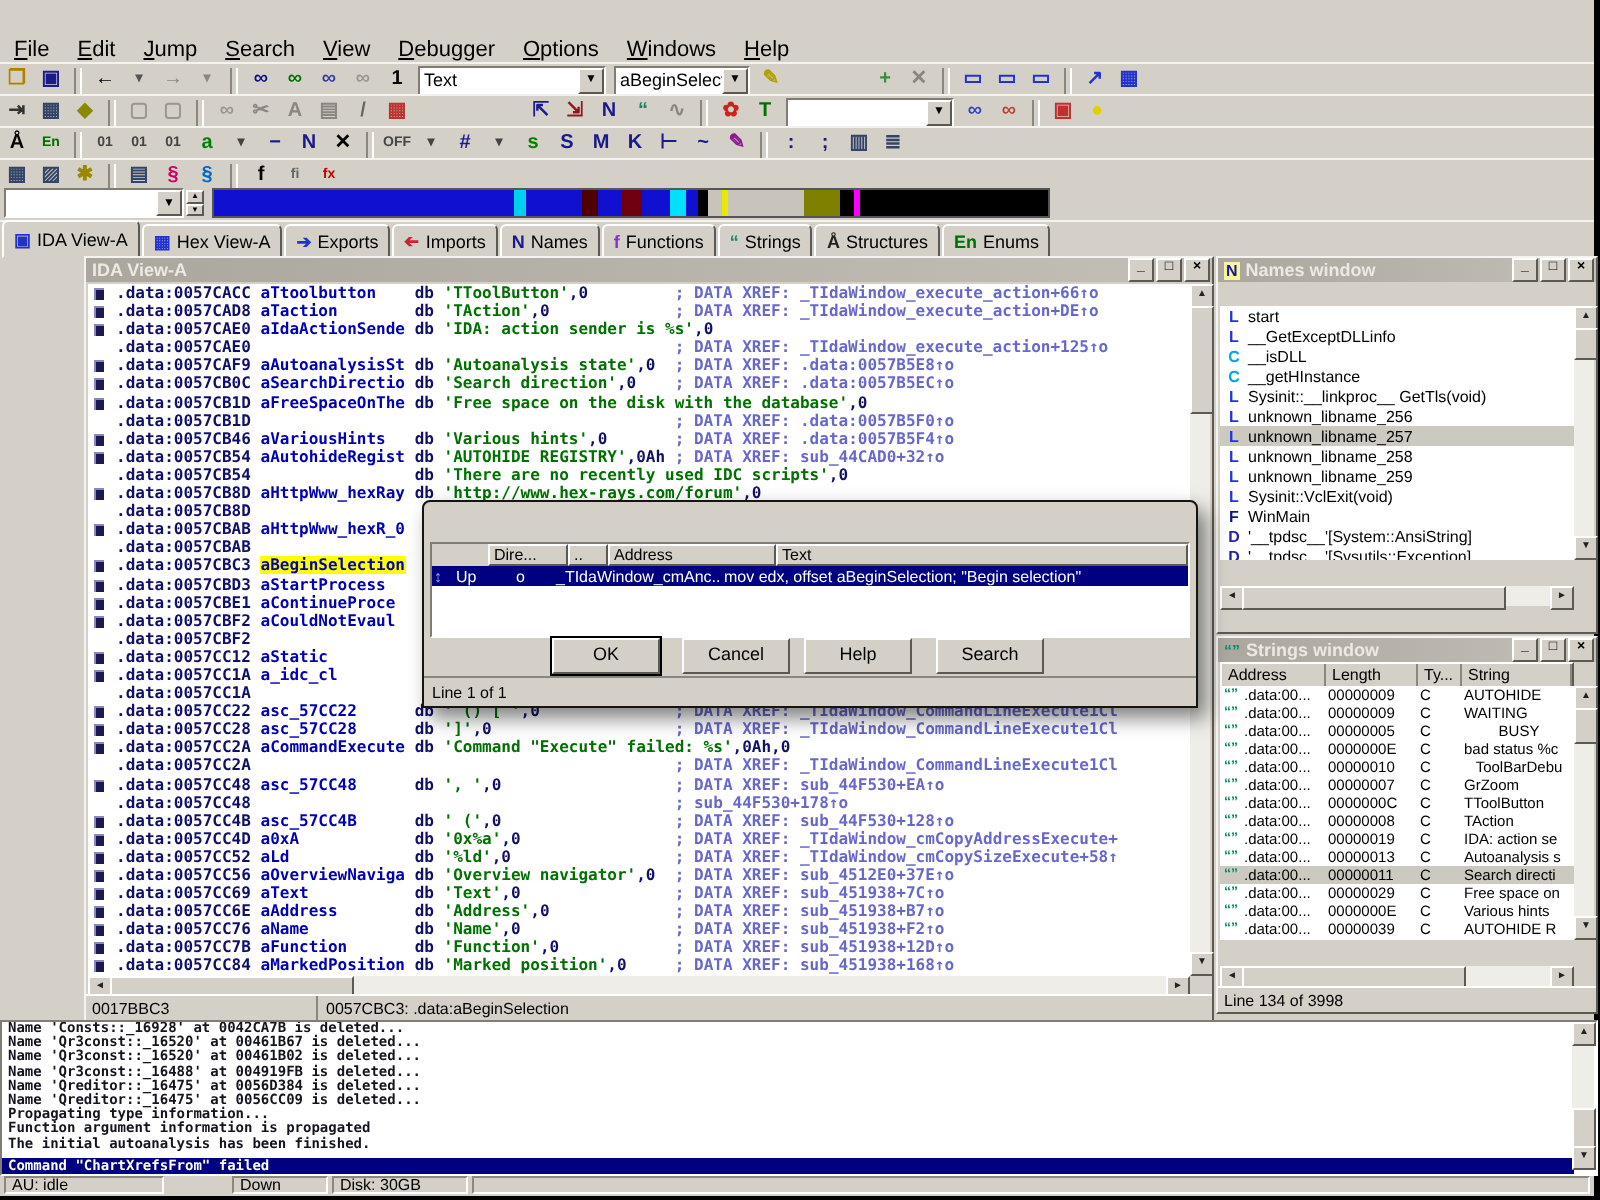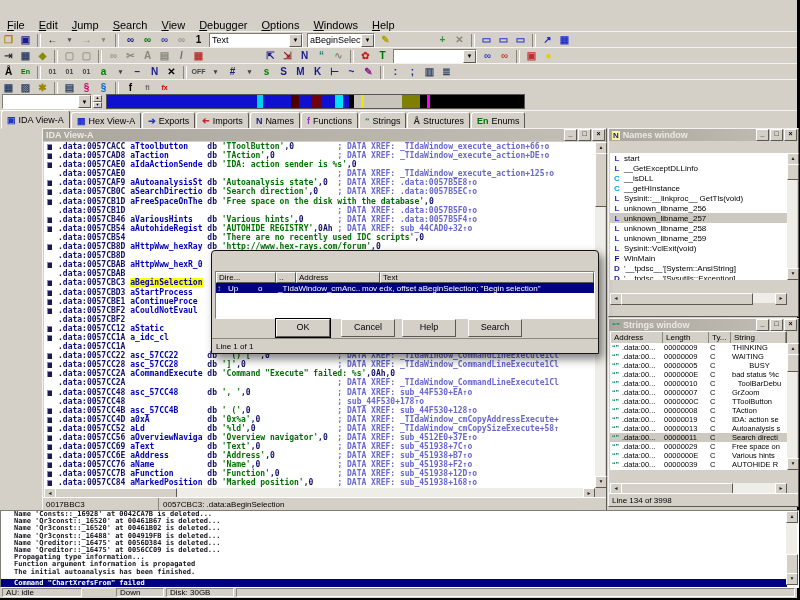--- a/index.html
+++ b/index.html
@@ -100,21 +100,21 @@
   .dbuttons{position:absolute;left:0;right:0;bottom:16px;height:18px;display:flex;}
   .btn{width:52px;height:16px;background:#d4d0c8;border:1px solid;border-color:#fff #5c5952 #5c5952 #fff;
        font-size:9px;text-align:center;line-height:15px;position:absolute;}
   .btn.default{outline:1px solid #000;}
   .dstatus{position:absolute;left:0;right:0;bottom:0;height:14px;border-top:1px solid #8a877f;
            font-size:8px;display:flex;align-items:center;padding-left:4px;background:#d4d0c8;}
   
   .output{position:absolute;left:0;top:510px;width:797px;height:76px;background:#fff;
           border:1px solid;border-color:#807d75 #fff #fff #807d75;overflow:hidden;
           font-family:"DejaVu Sans Mono",monospace;font-size:7px;font-weight:bold;line-height:7.2px;color:#14141e;}
-  .oline{white-space:pre;padding-left:13px;}
+  .oline{white-space:pre;padding-left:3px;}
   .oline.sel{background:#000080;color:#fff;position:absolute;left:0;right:11px;bottom:0;height:8px;line-height:8px;}
   .ovscroll{position:absolute;right:0;top:0;bottom:0;width:11px;background:#efede8;}
   
   .appstatus{position:absolute;left:0;top:587px;width:797px;height:11px;display:flex;align-items:center;font-size:8px;}
   .scellb{height:9px;border:1px solid;border-color:#8a877f #fff #fff #8a877f;margin-left:2px;
           display:flex;align-items:center;padding-left:3px;box-sizing:border-box;}
 </style>
 </head>
 <body>
 
@@ -431,21 +431,21 @@
           <span style="width: 46px;">Length</span>
           <span style="width: 22px;">Ty...</span>
           <span style="flex: 1 1 0%;">String</span>
         </div>
     <div class="lbody" id="strbody" style="top:24px;bottom:36px;">
           <div class="srow">
             <span class="strico">“”</span>
             <span class="scell" style="width: 42px;">.data:00...</span>
             <span class="scell" style="width: 46px;">00000009</span>
             <span class="scell" style="width: 22px;">C</span>
-            <span class="scell" style="flex: 1 1 0%;">THINKING</span>
+            <span class="scell" style="flex: 1 1 0%;">AUTOHIDE</span>
           </div>
           <div class="srow">
             <span class="strico">“”</span>
             <span class="scell" style="width: 42px;">.data:00...</span>
             <span class="scell" style="width: 46px;">00000009</span>
             <span class="scell" style="width: 22px;">C</span>
             <span class="scell" style="flex: 1 1 0%;">WAITING</span>
           </div>
           <div class="srow">
             <span class="strico">“”</span>
@@ -543,21 +543,21 @@
       <span class="sbtn" style="right:0;top:0;">►</span>
     </div>
     <div class="statusline">
       <span>Line 134 of 3998</span>
     </div>
   </div>
 
   <div class="dialog">
     <div class="dbody">
       <div class="dcols">
-        <span style="width:60px;">Dire...</span>
+        <span style="width:40px;margin-left:28px;">Dire...</span>
         <span style="width:20px;">..</span>
         <span style="width:84px;">Address</span>
         <span style="flex:1;">Text</span>
       </div>
       <div class="drow">
         <span style="width:10px;color:#99aaff;padding-left:1px;">↕</span>
         <span style="width:30px;">Up</span>
         <span style="width:20px;">o</span>
         <span style="width:84px;">_TIdaWindow_cmAnc...</span>
         <span style="flex:1;">mov     edx, offset aBeginSelection; "Begin selection"</span>

